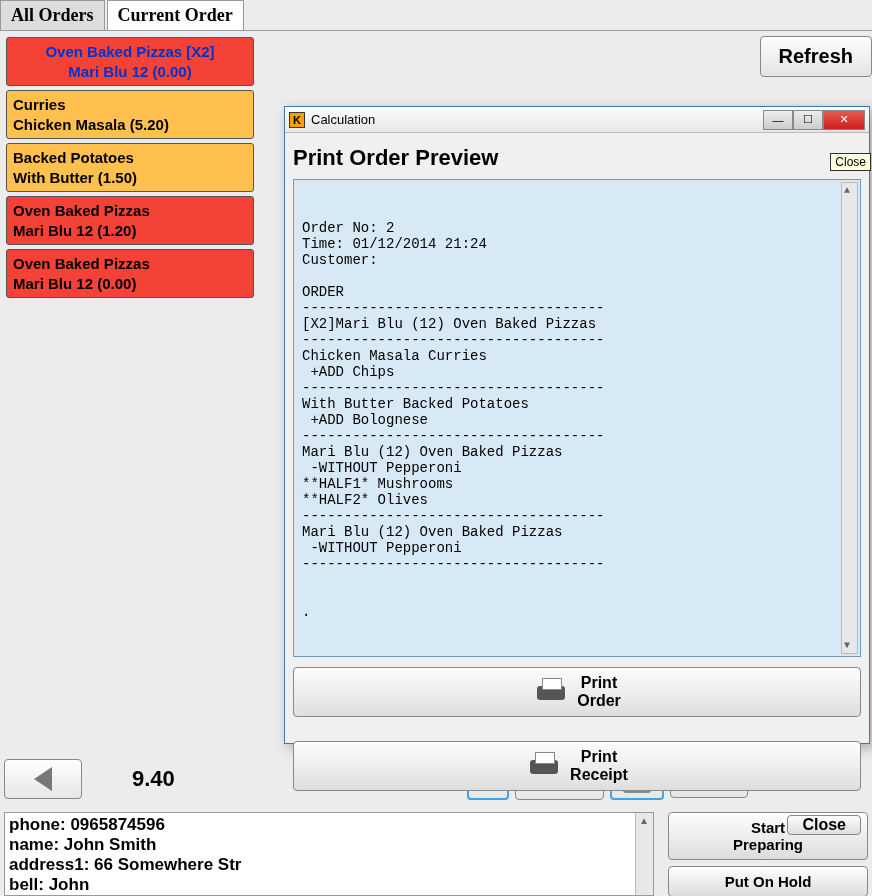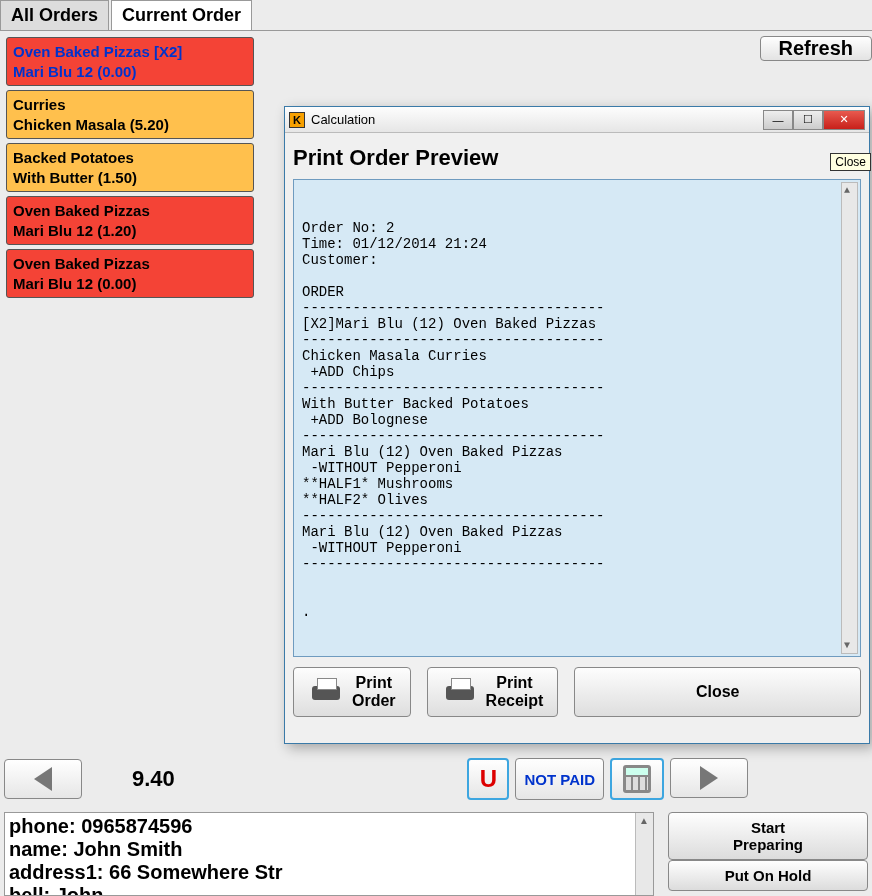--- a/index.html
+++ b/index.html
@@ -19,45 +19,46 @@
   }
   .tab {
     padding: 4px 10px;
     font-size: 18px;
     font-weight: bold;
     background: #ddd;
     border: 1px solid #999;
     border-bottom: none;
     cursor: pointer;
     margin-right: 2px;
+    font-family: Liberation Serif, serif;
   }
   .tab.active {
     background: #fff;
   }
   .order-items {
     padding: 6px;
     width: 260px;
   }
   .order-item {
     border: 1px solid #555;
     border-radius: 3px;
     padding: 4px 6px;
     margin-bottom: 4px;
     font-size: 15px;
     font-weight: bold;
     line-height: 1.3;
   }
   .item-red { background: #f44336; color: #000; }
-  .item-red.selected { color: #0033cc; }
+  .item-red.selected { color: #0033cc; text-align: center; }
   .item-orange { background: #ffc04d; color: #000; }
   .refresh-btn {
     position: absolute;
     top: 36px;
     right: 0;
-    padding: 0 18px;
+    padding: 8px 18px;
     font-size: 20px;
     font-weight: bold;
     background: linear-gradient(#fefefe,#e3e3e3);
     border: 1px solid #888;
     border-radius: 4px;
     cursor: pointer;
   }
   .bottom-bar {
     position: absolute;
     left: 4px;
@@ -105,21 +106,21 @@
   .toolbar-btn.notpaid { color: #0033cc; font-size: 15px;}
   .toolbar-btn.calc { border: 2px solid #3da6e0; width: 54px;}
   .customer-info {
     position: absolute;
     left: 4px;
     top: 812px;
     width: 650px;
     height: 84px;
     background: #fff;
     border: 1px solid #999;
-    font-size: 20px;
+    font-size: 17px;
     font-weight: bold;
     padding: 2px 4px;
     overflow: hidden;
   }
   .customer-scroll {
     position: absolute;
     right: 0;
     top: 0;
     bottom: 0;
     width: 18px;
@@ -132,20 +133,21 @@
     top: 2px; left: 3px;
     font-size: 10px; color: #666;
   }
   .action-btns {
     position: absolute;
     right: 4px;
     top: 812px;
     width: 200px;
     display: flex;
     flex-direction: column;
+    gap: 6px;
   }
   .action-btn {
     padding: 6px 4px;
     font-size: 15px;
     font-weight: bold;
     text-align: center;
     background: linear-gradient(#fefefe,#dcdcdc);
     border: 1px solid #888;
     border-radius: 4px;
     cursor: pointer;
@@ -222,22 +224,23 @@
     position: absolute;
     right: 2px; top: 2px; bottom: 2px;
     width: 17px;
     background: #e8e8e8;
     border: 1px solid #bbb;
   }
   .preview-scroll::before { content:'▲'; position:absolute; top:2px; left:2px; font-size:10px; color:#666;}
   .preview-scroll::after { content:'▼'; position:absolute; bottom:2px; left:2px; font-size:10px; color:#666;}
   .dialog-buttons {
     display: flex;
-    gap: 16px;
+    gap: 24px;
     margin-top: 10px;
+    flex-direction: column;
   }
   .dlg-btn {
     height: 50px;
     background: linear-gradient(#fdfdfd,#dedede);
     border: 1px solid #888;
     border-radius: 4px;
     display: flex;
     align-items: center;
     justify-content: center;
     gap: 8px;

